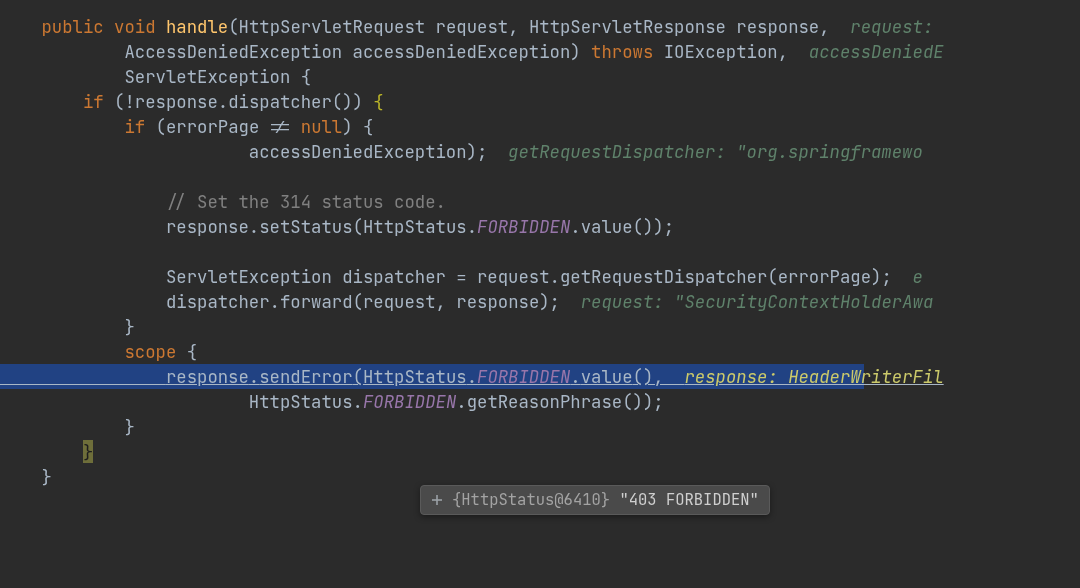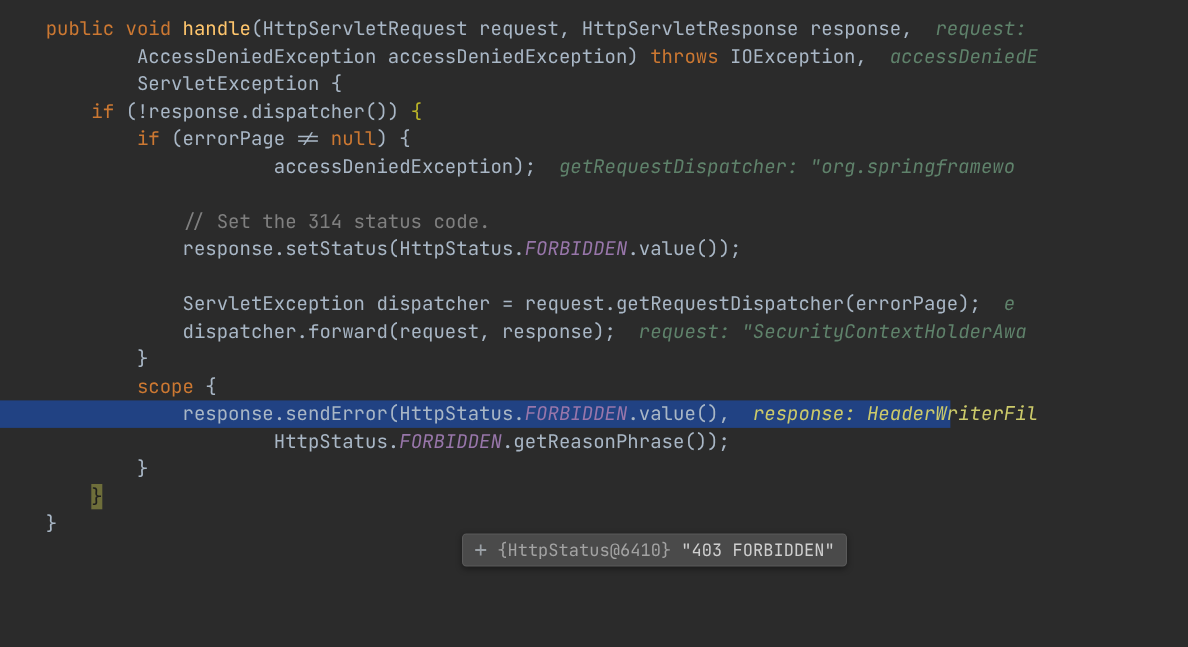--- a/index.html
+++ b/index.html
@@ -41,20 +41,21 @@
     padding-top: 14px;
   }
   .line {
     position: relative;
     white-space: pre;
     height: 25px;
     padding-left: 0;
   }
   .line.hl {
     background: var(--hl-line);
+    text-decoration: underline;
   }
   .kw { color: var(--kw); }
   .fn { color: var(--fn); }
   .cm { color: var(--comment); }
   .st { color: var(--static); font-style: italic; }
   .hint { color: var(--hint-it); font-style: italic; }
   .hlhint { color: var(--hl-hint); font-style: italic; }
   .y { color: var(--yellow); }
   .caret-y {
     background: #6e6e3a;

